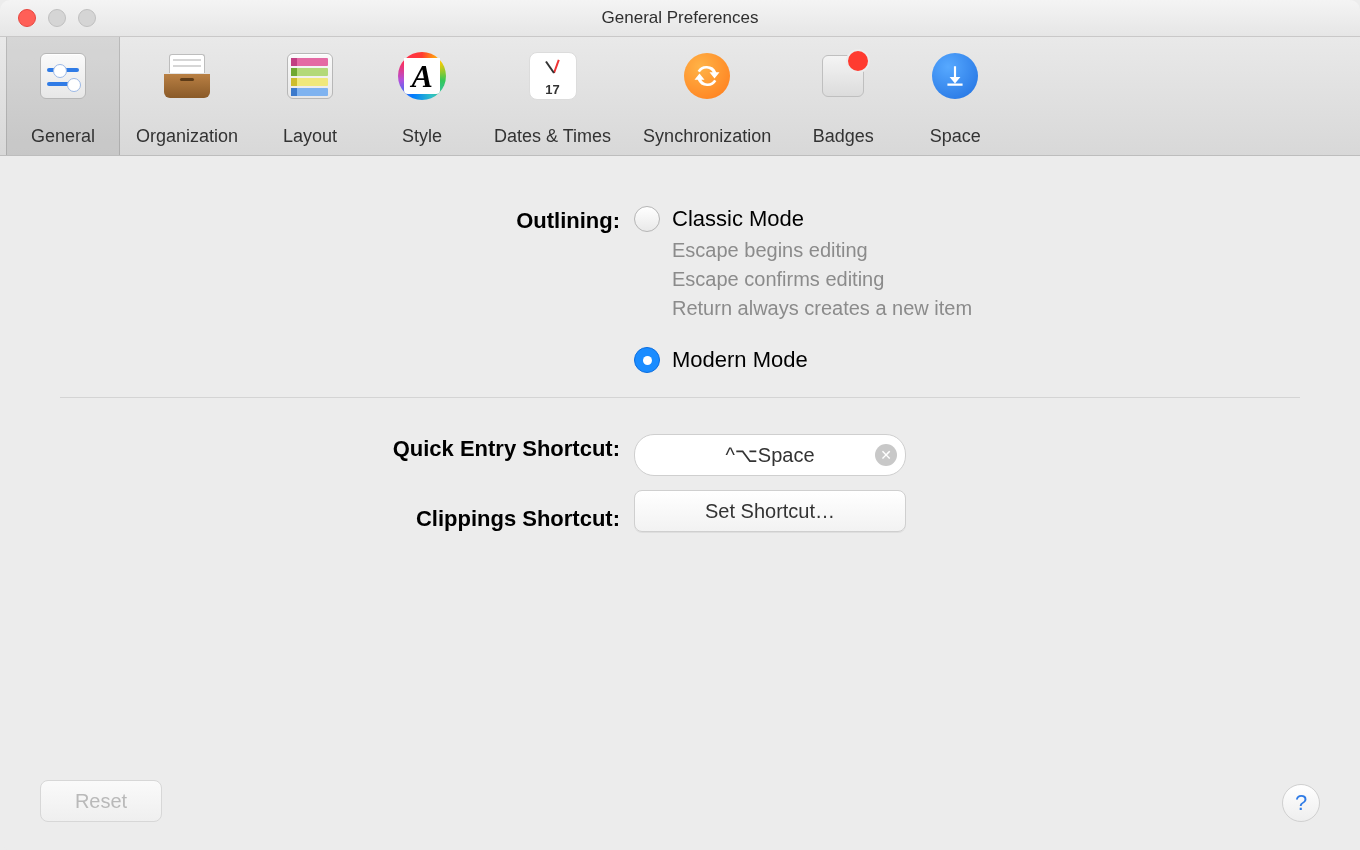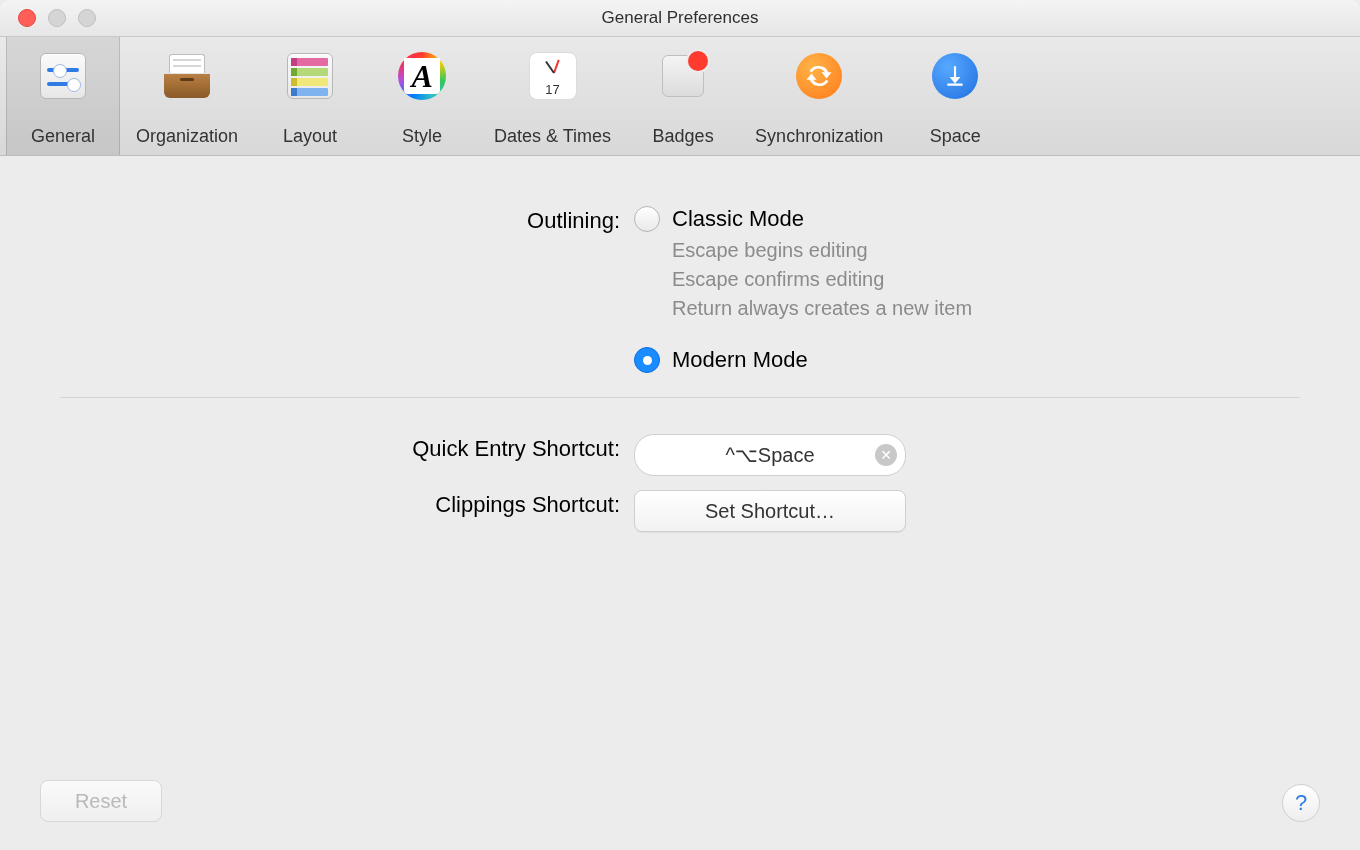--- a/index.html
+++ b/index.html
@@ -32,36 +32,36 @@
   .layout .row{position:absolute;left:4px;right:4px;height:8px;border-radius:1px;}
   .layout .r1{top:4px;background:#e46aa4;} .layout .r2{top:14px;background:#b3d979;}
   .layout .r3{top:24px;background:#f0e87b;} .layout .r4{top:34px;background:#7fb3f0;}
   .layout .row::before{content:"";position:absolute;left:-1px;width:6px;top:0;bottom:0;background:currentColor;}
   .layout .r1::before{color:#c13f82;} .layout .r2::before{color:#6fa832;}
   .layout .r3::before{color:#cdbd2e;} .layout .r4::before{color:#3c7acc;}
   
   .style-ic{width:48px;height:48px;border-radius:50%;background:conic-gradient(#ff3b30,#ffcc00,#34c759,#30c0c6,#007aff,#af52de,#ff2d55,#ff3b30);position:relative;}
   .style-ic::after{content:"A";position:absolute;inset:6px;background:#fff;border-radius:0 0 4px 4px;font-family:"Times New Roman",serif;font-style:italic;font-weight:700;font-size:32px;display:flex;align-items:center;justify-content:center;}
   
-  .cal{width:46px;height:44px;background:#fff;border:1px solid #dcdcdc;border-radius:8px;position:relative;display:flex;align-items:flex-end;justify-content:center;font-size:13px;font-weight:400;color:#333;padding-bottom:2px;}
+  .cal{width:46px;height:44px;background:#fff;border:1px solid #dcdcdc;border-radius:8px;position:relative;display:flex;align-items:flex-end;justify-content:center;font-size:13px;font-weight:700;color:#333;padding-bottom:2px;}
   .cal .hand{position:absolute;width:2px;height:14px;background:#e33;top:6px;left:50%;transform-origin:bottom;transform:rotate(20deg);}
   .cal .hand2{transform:rotate(-35deg);background:#333;}
   
   .badge-ic{position:relative;}
   .badge-ic .sq{width:40px;height:40px;border:1px solid #bfbfbf;border-radius:6px;background:linear-gradient(#f4f4f4,#dcdcdc);}
   .badge-ic .rdot{position:absolute;top:-6px;right:-6px;width:20px;height:20px;background:#ff3b30;border-radius:50%;border:2px solid #ececec;}
   
   .sync{width:46px;height:46px;border-radius:50%;background:radial-gradient(circle at 35% 30%,#ffb347,#ff7a1a);display:flex;align-items:center;justify-content:center;}
   .sync svg{width:30px;height:30px;fill:#fff;}
   
   .upd{width:46px;height:46px;border-radius:50%;background:radial-gradient(circle at 35% 30%,#57a9ff,#1f6fe0);display:flex;align-items:center;justify-content:center;}
   .upd svg{width:26px;height:26px;fill:#fff;}
   .content{flex:1;padding:50px 60px 30px;position:relative;}
   .form-row{display:flex;margin-bottom:8px;}
-  .form-label{width:560px;text-align:right;font-size:22px;font-weight:400;padding-right:14px;padding-top:2px;}
+  .form-label{width:560px;text-align:right;font-size:22px;font-weight:700;padding-right:14px;padding-top:2px;}
   .form-field{flex:1;}
   .radio-opt{display:flex;align-items:flex-end;font-size:22px;margin-bottom:4px;}
   .radio{width:24px;height:24px;border-radius:50%;border:1px solid #b5b5b5;background:linear-gradient(#fff,#e9e9e9);margin-right:12px;display:inline-flex;align-items:center;justify-content:center;}
   .radio.checked{background:#1a8cff;border-color:#0a6de0;}
   .radio.checked::after{content:"";width:9px;height:9px;background:#fff;border-radius:50%;}
   .desc{font-size:20px;color:#8b8b8b;margin-left:38px;line-height:1.45;margin-bottom:24px;}
   .divider{height:1px;background:#d4d4d4;margin:20px 0 36px;}
   .shortcut-field{width:270px;height:40px;border:1px solid #cfcfcf;border-radius:20px;background:#fff;display:inline-flex;align-items:center;justify-content:center;font-size:20px;color:#333;position:relative;}
   .shortcut-field .clear{position:absolute;right:8px;width:22px;height:22px;border-radius:50%;background:#c8c8c8;color:#fff;display:flex;align-items:center;justify-content:center;font-size:14px;}
   .macbtn{width:270px;height:40px;border:1px solid #cfcfcf;border-radius:8px;background:linear-gradient(#fff,#f2f2f2);font-size:20px;color:#333;display:inline-flex;align-items:center;justify-content:center;box-shadow:0 1px 0 rgba(0,0,0,.06);}
@@ -127,36 +127,36 @@
           <div class="cal">
         <div class="hand"></div>
             <div class="hand hand2"></div>
         <span>17</span>
       </div>
         </div>
       <div class="lbl">Dates &amp; Times</div>
     </div>
     <div class="tb-item">
       <div class="tb-icon">
-          <div class="badge-ic">
-        <div class="sq"></div>
-            <div class="rdot"></div>
-      </div>
-        </div>
-      <div class="lbl">Badges</div>
-    </div>
-    <div class="tb-item">
-      <div class="tb-icon">
           <div class="sync">
         <svg viewBox="0 0 24 24">
               <path d="M12 4a8 8 0 0 1 7.4 5H22l-4 5-4-5h2.6A6 6 0 0 0 6.3 9l-1.8-1A8 8 0 0 1 12 4zm0 16a8 8 0 0 1-7.4-5H2l4-5 4 5H7.4A6 6 0 0 0 17.7 15l1.8 1A8 8 0 0 1 12 20z"></path>
             </svg>
       </div>
         </div>
       <div class="lbl">Synchronization</div>
+    </div>
+    <div class="tb-item">
+      <div class="tb-icon">
+          <div class="badge-ic">
+        <div class="sq"></div>
+            <div class="rdot"></div>
+      </div>
+        </div>
+      <div class="lbl">Badges</div>
     </div>
     <div class="tb-item">
       <div class="tb-icon">
           <div class="upd">
         <svg viewBox="0 0 24 24">
               <path d="M11 3h2v10h4l-5 6-5-6h4z M5 21h14v-2H5z"></path>
             </svg>
       </div>
         </div>
       <div class="lbl">Space</div>
@@ -189,21 +189,21 @@
     <div class="form-row">
       <div class="form-label">Quick Entry Shortcut:</div>
       <div class="form-field">
         <div class="shortcut-field">
           <span>^⌥Space</span>
           <span class="clear">✕</span>
         </div>
       </div>
     </div>
 
-    <div class="form-row" style="margin-top:14px;">
+    <div class="form-row" style="margin-top:14px;align-items:flex-end;">
       <div class="form-label">Clippings Shortcut:</div>
       <div class="form-field">
         <div class="macbtn">
           <span>Set Shortcut…</span>
         </div>
       </div>
     </div>
 
     <div class="reset-btn">
       <span>Reset</span>

